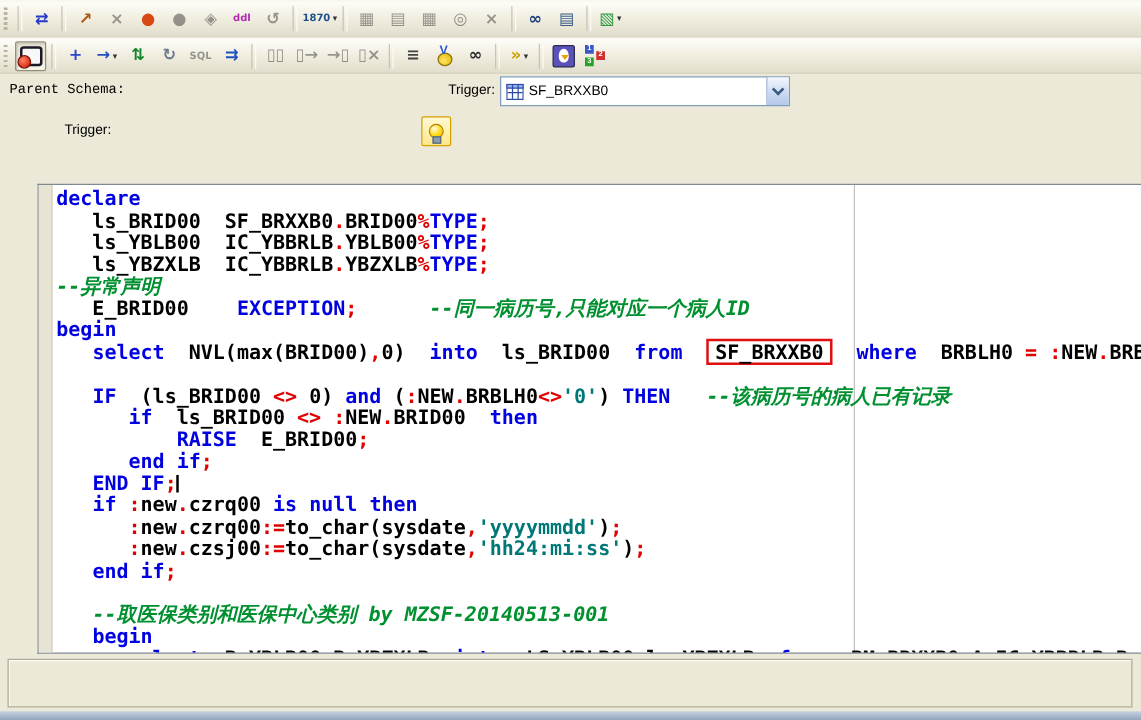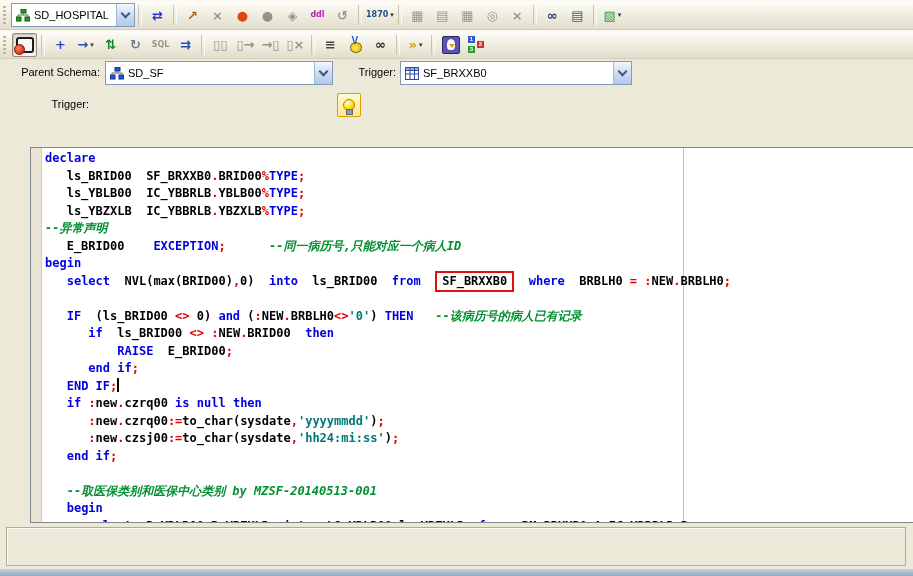--- a/index.html
+++ b/index.html
@@ -72,53 +72,39 @@
   .tab.active{height:21px;line-height:19px;z-index:2;top:1px;
               background:linear-gradient(#fdfcf8,#f1eedf);border-top:3px solid #e68b2c;}
 
   
   .editor{position:absolute;left:30px;top:147px;right:0;height:374px;background:#fff;
           border:1px solid #808890;border-right:none;display:flex;}
   .gutter{width:10px;background:#e8e4d4;border-right:1px solid #d2ceba;}
   .codewrap{position:relative;flex:1;overflow:hidden;}
   .vline{position:absolute;left:641px;top:0;bottom:0;width:1px;background:#c2c2c2;}
   #code{position:relative;padding:2px 0 0 3px;white-space:pre;
-        font-family:"DejaVu Sans Mono",monospace;font-size:12px;font-weight:bold;line-height:17.5px;}
+        font-family:"DejaVu Sans Mono",monospace;font-size:16px;font-weight:bold;line-height:17.5px;}
   .cl{height:17.5px;}
   .c-com{font-style:italic;}
   .boxed{display:inline-block;border:2px solid #e01010;padding:0 5px;margin:-2px 0;}
   .cursor{display:inline-block;width:2px;height:14px;background:#000;vertical-align:-2px;}
 
   
   .bpanel{position:absolute;left:6px;right:7px;top:527px;height:37px;background:#ece9d8;
           border:1px solid #b0ac98;box-shadow:inset 1px 1px 0 #fbfaf4;}
   .bedge{position:absolute;left:0;right:0;bottom:0;height:7px;
          background:linear-gradient(#c6d1e1,#93a6bd);}
 </style>
 </head>
 <body>
 
 <div class="screen">
 
   <div class="toolbar tb1">
     <span class="grip"></span>
-    <div class="combo" style="position:static;width:122px;">
-      <span class="cicon">
-        <svg width="14" height="13">
-            <rect x="5" y="0" width="5" height="4" fill="#1ea01e" stroke="#0a600a"></rect>
-            <rect x="0" y="8" width="5" height="4" fill="#1ea01e" stroke="#0a600a"></rect>
-            <rect x="9" y="8" width="5" height="4" fill="#1ea01e" stroke="#0a600a"></rect>
-            <path d="M7 4v2M2 8V6h10v2" stroke="#666" fill="none"></path>
-          </svg>
-      </span>
-      <span class="cval">SD_HOSPITAL</span>
-      <span class="cbtn">
-          <span class="chev"></span>
-        </span>
-    </div>
     <span style="display:flex;align-items:center;">
         <span class="sep"></span>
         <div class="tbtn">
           <span class="glyph" style="color: rgb(37, 56, 200);">⇄</span>
         </div>
         <span class="sep"></span>
         <div class="tbtn">
           <span class="glyph" style="color: rgb(176, 90, 16);">↗</span>
         </div>
         <div class="tbtn disabled">
@@ -237,35 +223,21 @@
           <span class="steps">
             <span class="st0">1</span>
             <span class="st1">2</span>
             <span class="st2">3</span>
           </span>
         </div>
       </span>
   </div>
 
   <div class="params">
-    <span class="flabel" style="left:0;top:8px;width:100px;">Parent Schema:</span>
-    <div class="combo" style="left:105px;top:3px;width:226px;">
-      <span class="cicon">
-        <svg width="14" height="13">
-            <rect x="5" y="0" width="5" height="4" fill="#2255dd" stroke="#103088"></rect>
-            <rect x="0" y="8" width="5" height="4" fill="#2255dd" stroke="#103088"></rect>
-            <rect x="9" y="8" width="5" height="4" fill="#2255dd" stroke="#103088"></rect>
-            <path d="M7 4v2M2 8V6h10v2" stroke="#666" fill="none"></path>
-          </svg>
-      </span>
-      <span class="cval">SD_SF</span>
-      <span class="cbtn">
-          <span class="chev"></span>
-        </span>
-    </div>
+    <span class="flabel" style="left:0;top:8px;width:100px;font-family:Liberation Mono, monospace;">Parent Schema:</span>
 
     <span class="flabel" style="left:340px;top:8px;width:56px;">Trigger:</span>
     <div class="combo" style="left:400px;top:3px;width:230px;">
       <span class="cicon">
         <svg width="14" height="13">
             <rect x="0.5" y="0.5" width="13" height="12" fill="#fff" stroke="#2a4aa8"></rect>
             <rect x="0.5" y="0.5" width="13" height="3" fill="#9ab2e8" stroke="#2a4aa8"></rect>
             <path d="M5 1v11M9.5 1v11M1 7h12" stroke="#2a4aa8"></path>
           </svg>
       </span>

